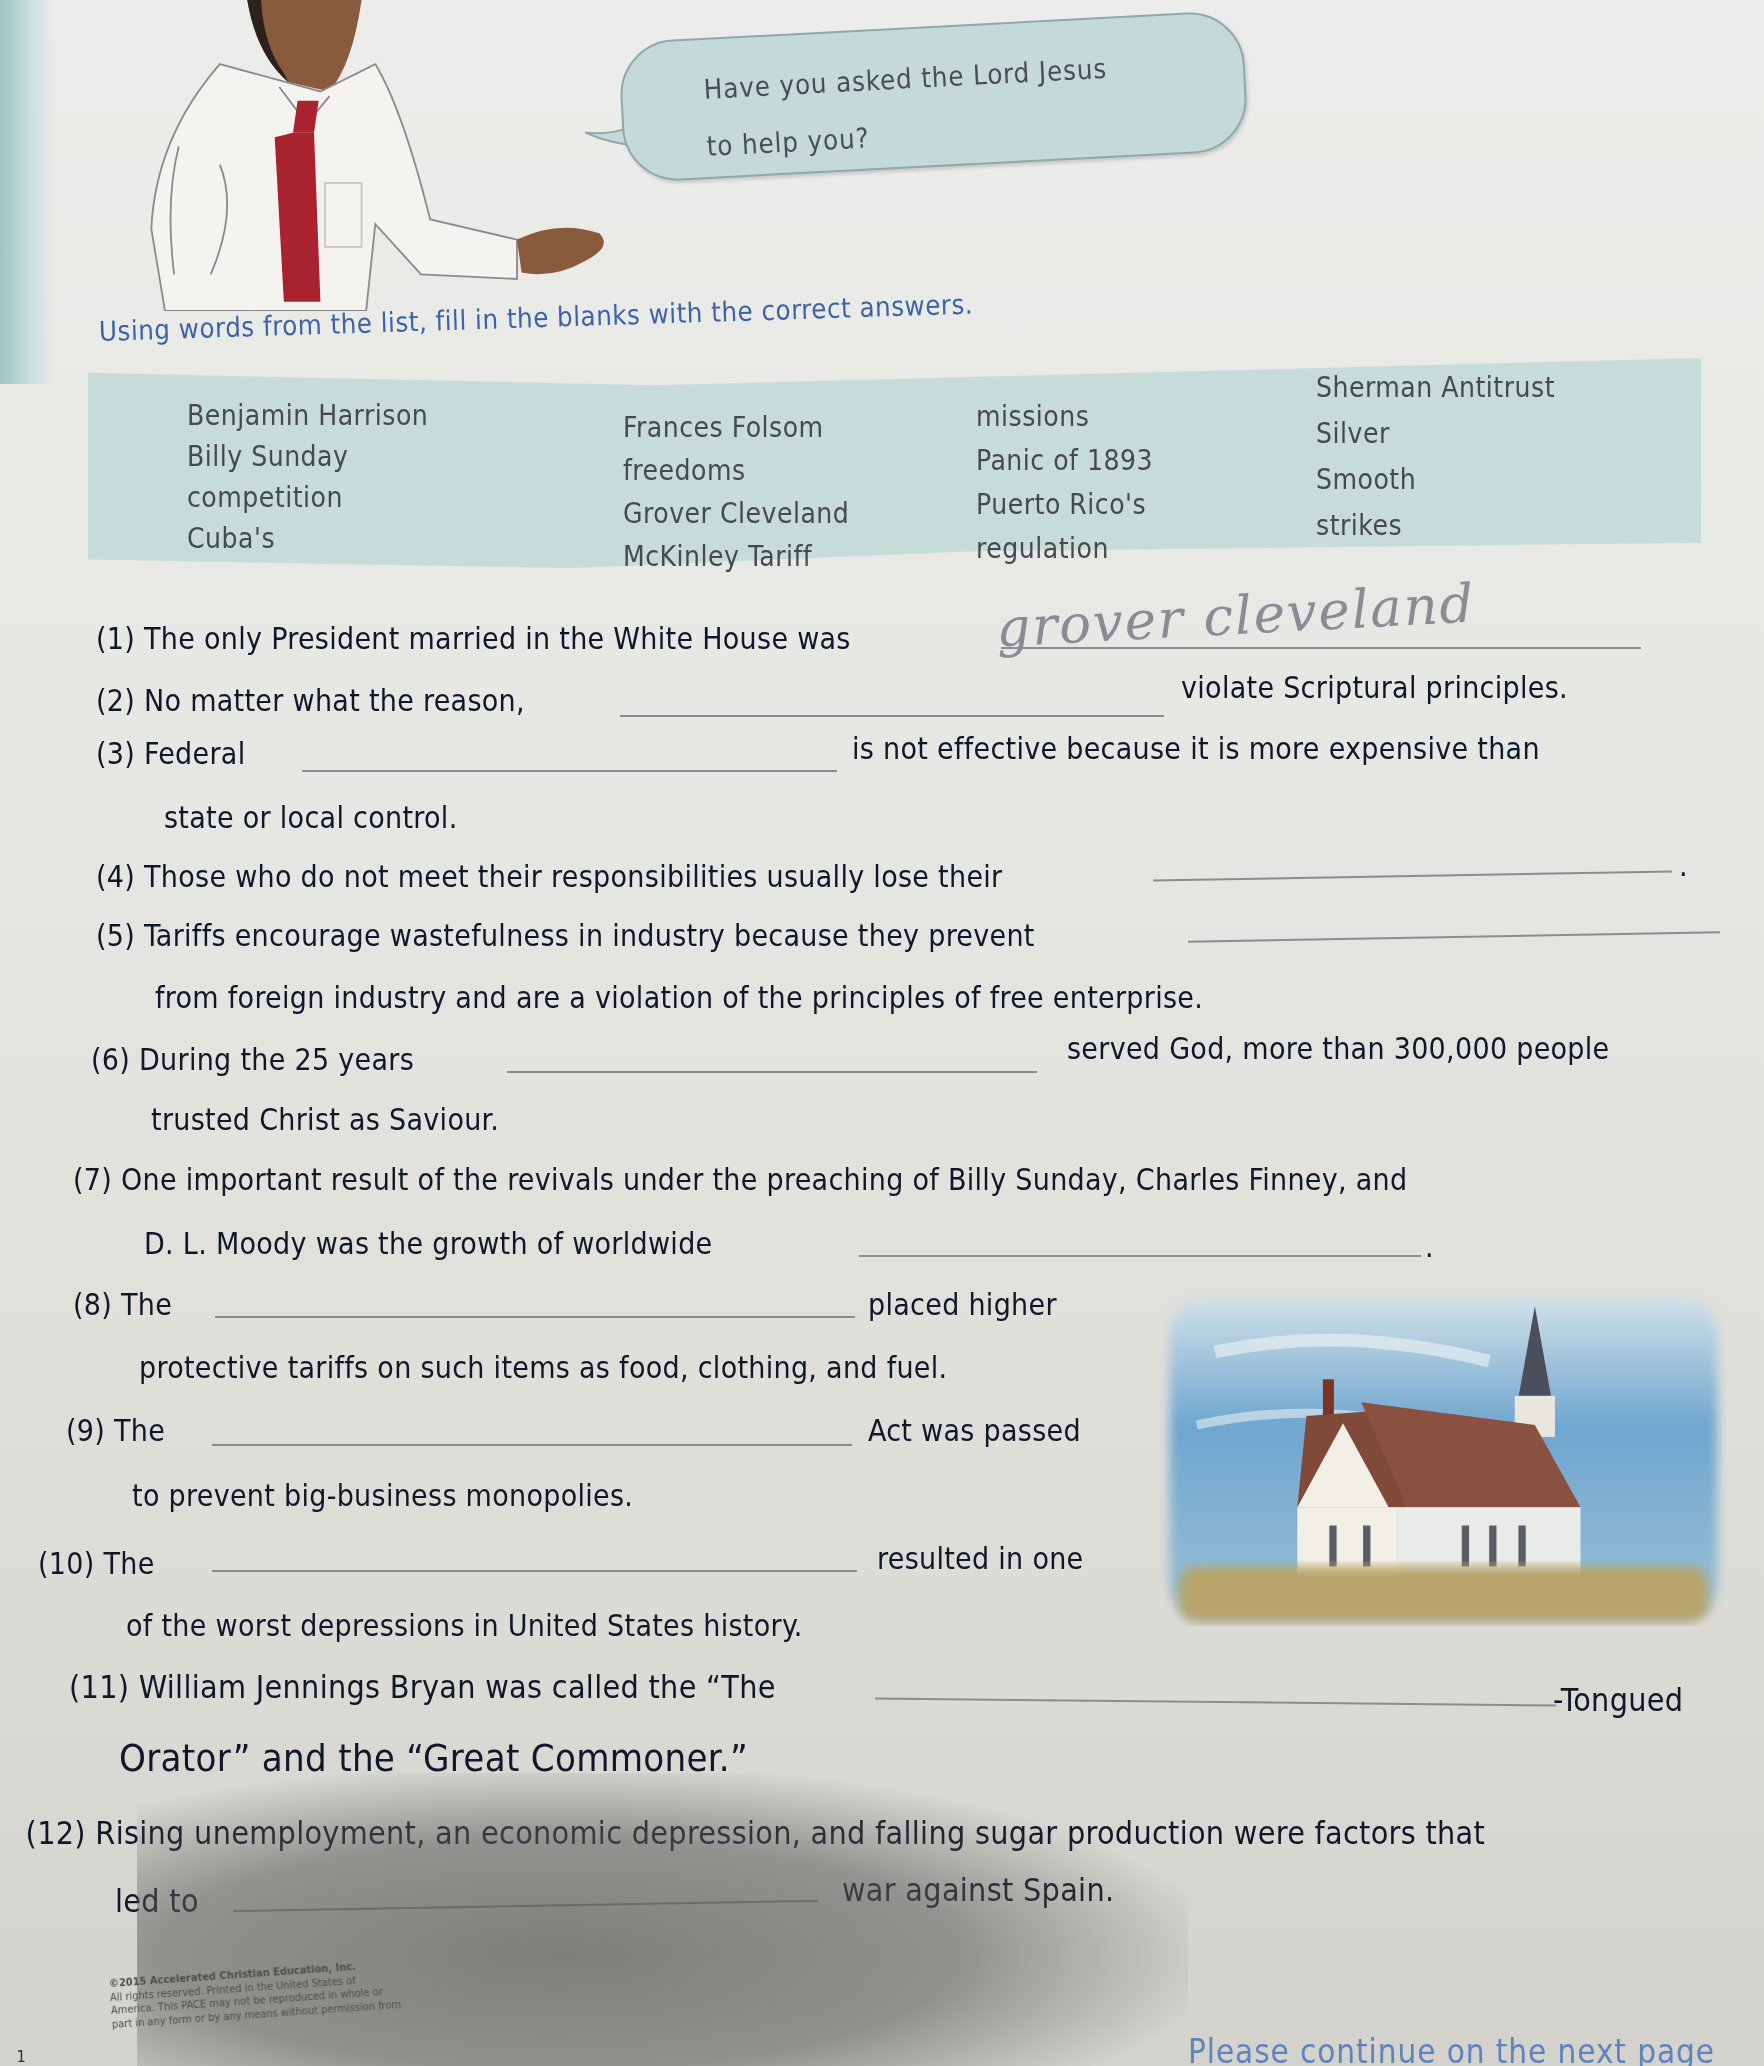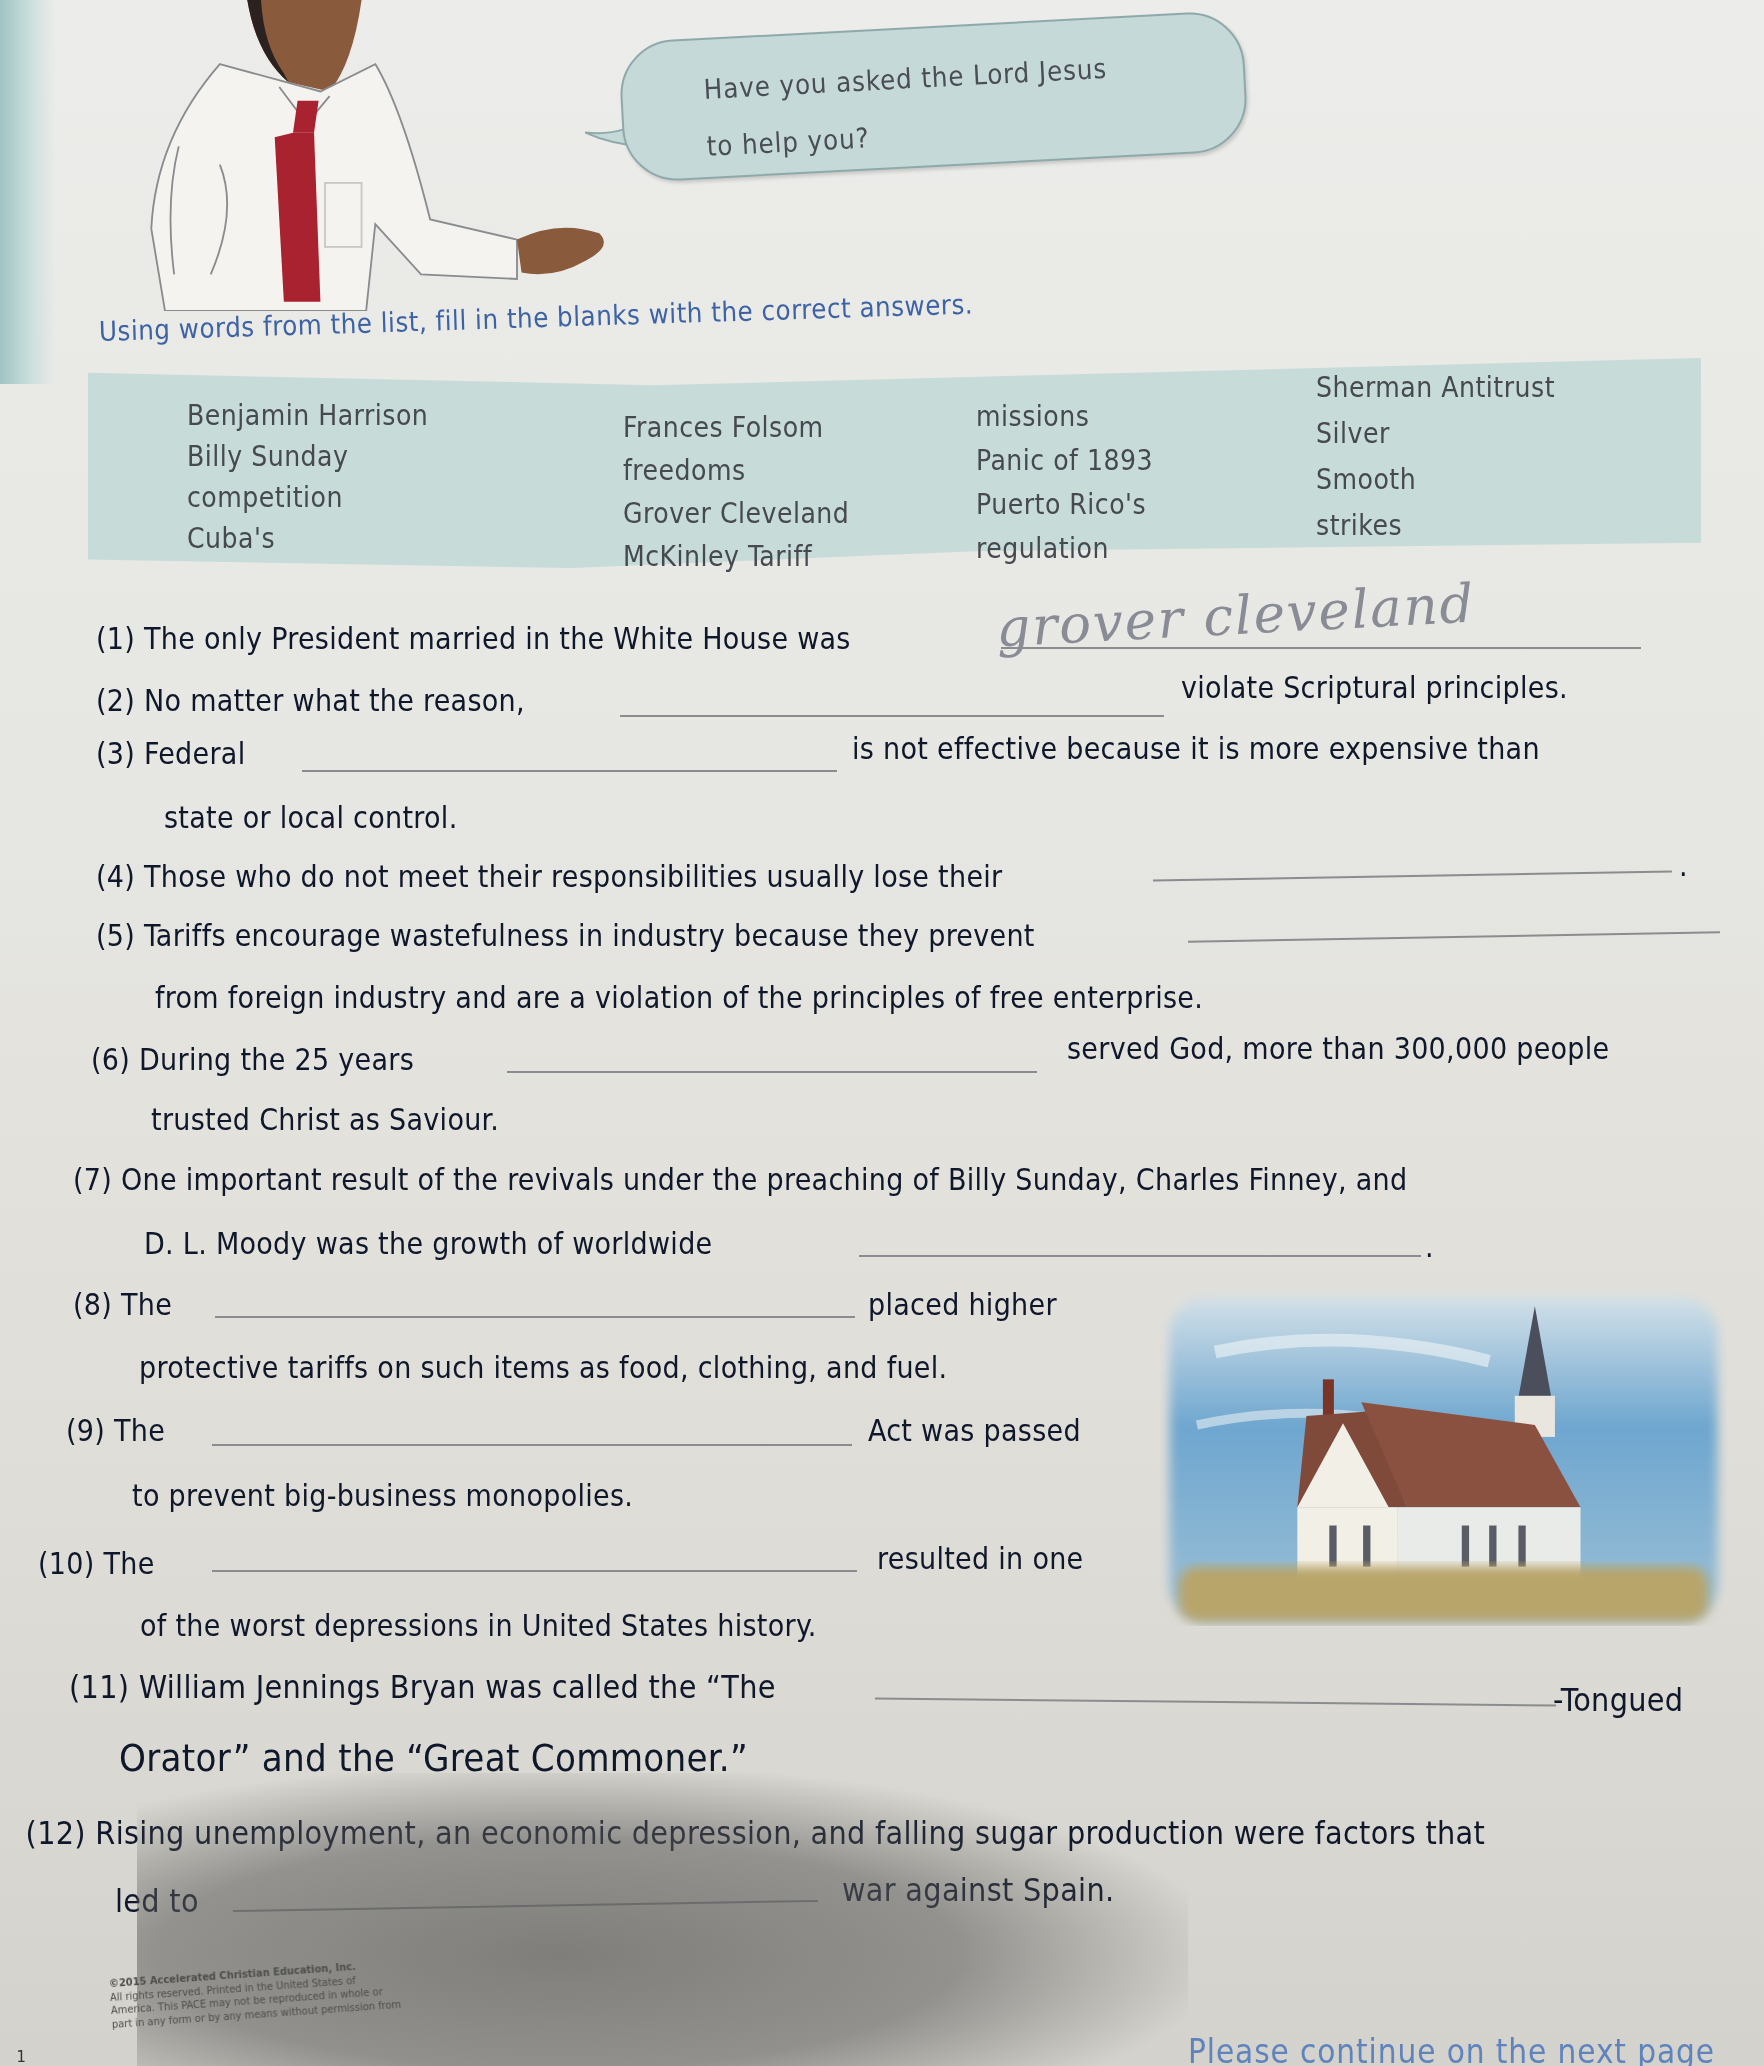--- a/index.html
+++ b/index.html
@@ -185,21 +185,21 @@
 <div class="blank" style="left:212px; top:1444px; width:640px;"></div>
 <div class="q" style="left:868px; top:1413px;">Act was passed</div>
 <div class="q" style="left:132px; top:1478px;">to prevent big-business monopolies.</div>
 
 <div class="q" style="left:38px; top:1546px;text-align:center;">
   <span>(10)</span>
   <span>The</span>
 </div>
 <div class="blank" style="left:212px; top:1570px; width:645px;"></div>
 <div class="q" style="left:877px; top:1541px;">resulted in one</div>
-<div class="q" style="left:140px; top:1608px;">of the worst depressions in United States history.</div>
+<div class="q" style="left:126px; top:1608px;">of the worst depressions in United States history.</div>
 
 <svg class="abs church" viewBox="0 0 620 370">
   <defs>
     <linearGradient id="sky" x1="0" y1="0" x2="0" y2="1">
       <stop offset="0" stop-color="#d2e0e8"></stop>
       <stop offset="0.4" stop-color="#6ea6cf"></stop>
       <stop offset="1" stop-color="#9cc0d6"></stop>
     </linearGradient>
     <filter id="soft">
         <feGaussianBlur stdDeviation="6"></feGaussianBlur>

